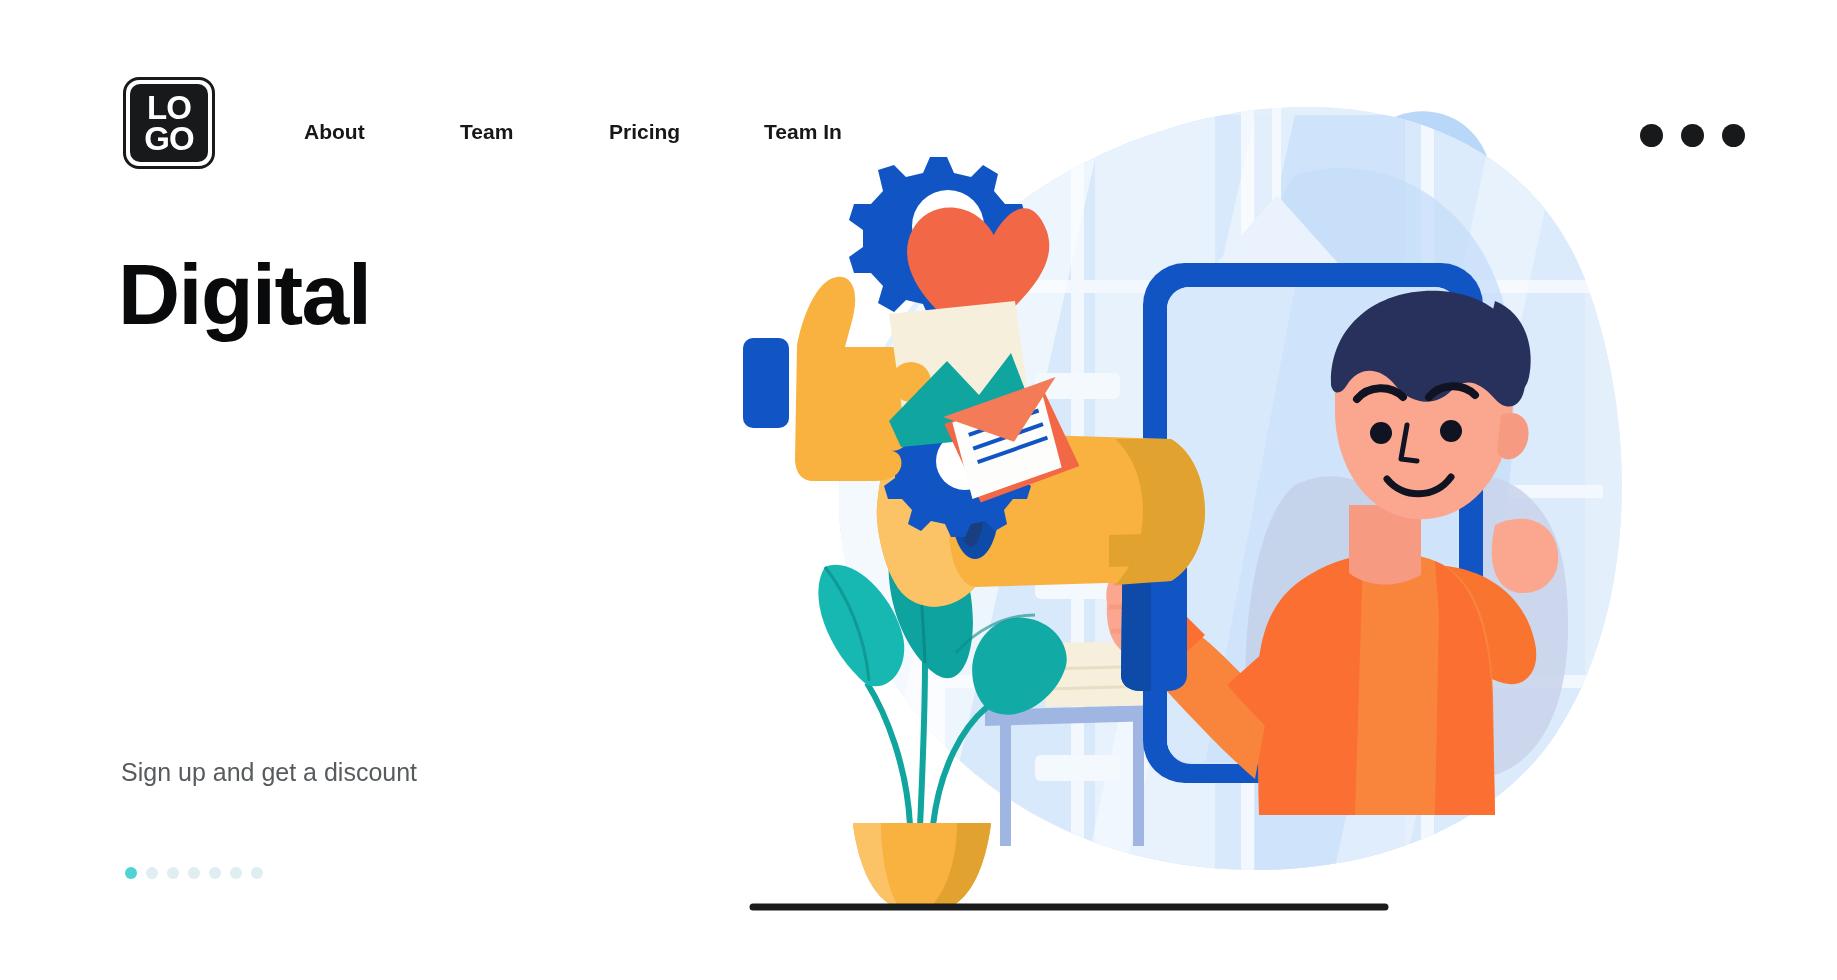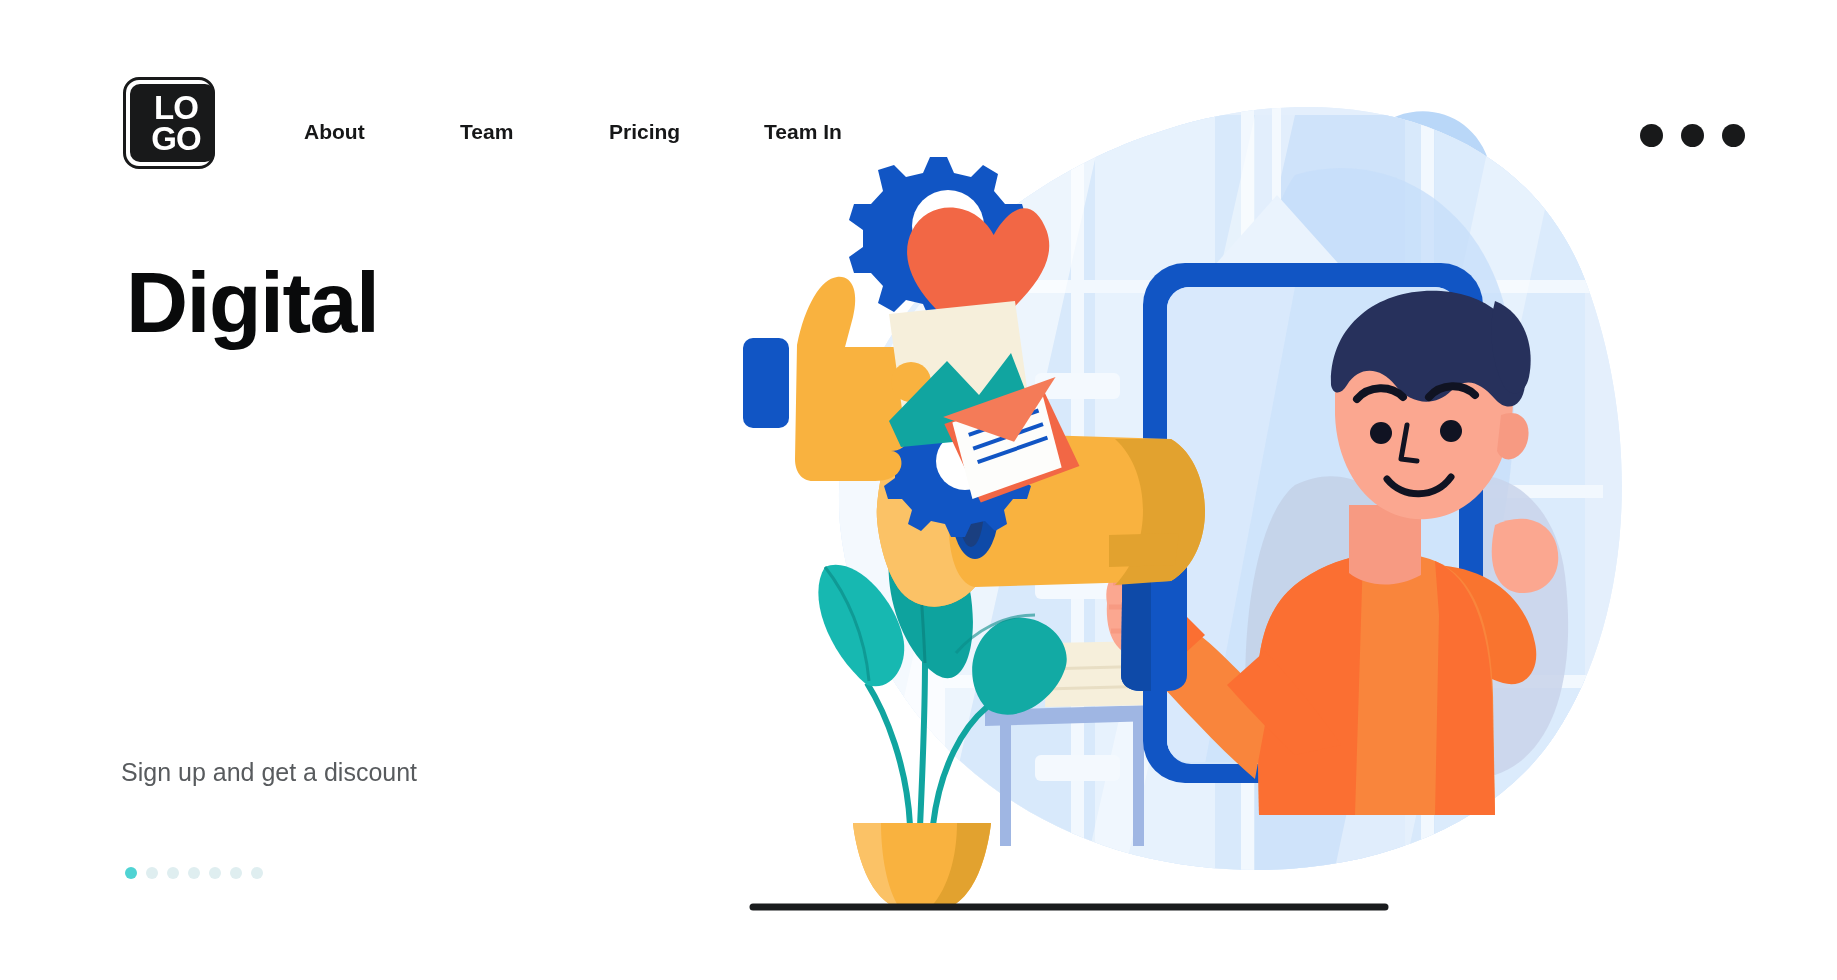--- a/index.html
+++ b/index.html
@@ -13,21 +13,21 @@
   
   .header{position:absolute;left:0;top:0;width:1837px;height:200px;}
   .logo{
     position:absolute;left:123px;top:77px;width:92px;height:92px;
     border:3px solid #18191a;border-radius:16px;
     box-sizing:border-box;padding:4px;
   }
   .logo-inner{
     width:100%;height:100%;background:#18191a;border-radius:10px;
     display:flex;flex-direction:column;align-items:center;justify-content:center;
-    color:#fff;font-weight:bold;line-height:0.94;letter-spacing:-1px;padding-left:7px;
+    color:#fff;font-weight:bold;line-height:0.94;letter-spacing:-1px;
   }
   .logo-inner span{font-size:33px;display:block;}
 
   .nav{position:absolute;left:280px;top:120px;height:30px;}
   .nav a{
     position:absolute;top:0;
     font-size:21px;font-weight:bold;color:#161718;text-decoration:none;
     white-space:nowrap;
     margin-left:24px;
   }
@@ -39,21 +39,21 @@
   .kebab{position:absolute;right:92px;top:124px;display:flex;gap:18px;}
   .kebab i{display:block;width:23px;height:23px;border-radius:50%;background:#18191a;}
 
   
   .hero{position:absolute;left:118px;top:255px;width:560px;}
   .eyebrow{
     font-size:38px;color:#7fd8d8;letter-spacing:0.2px;margin:0 0 48px 0;
     font-weight:normal;line-height:1;
   }
   .h1{
-    font-size:86px;font-weight:bold;color:#090a0b;line-height:0.93;margin:8px;
+    font-size:86px;font-weight:bold;color:#090a0b;line-height:0.93;margin:0;
     letter-spacing:-1.5px;
   }
   .h2{
     font-size:55px;font-weight:bold;color:#090a0b;line-height:1;margin:12px 0 0 0;
     letter-spacing:-0.6px;
   }
   .btn-signup{
     position:absolute;left:0;top:362px;width:262px;height:100px;
     border:4px solid #7fd8d8;border-radius:18px;background:transparent;
     color:#7fd8d8;font-size:30px;font-weight:bold;letter-spacing:4px;

